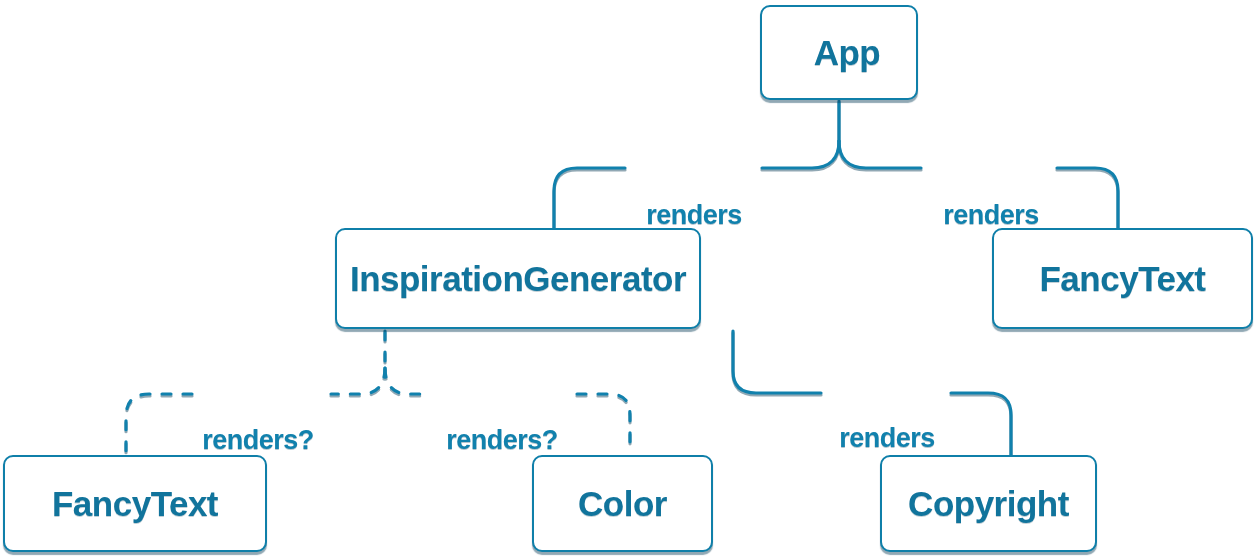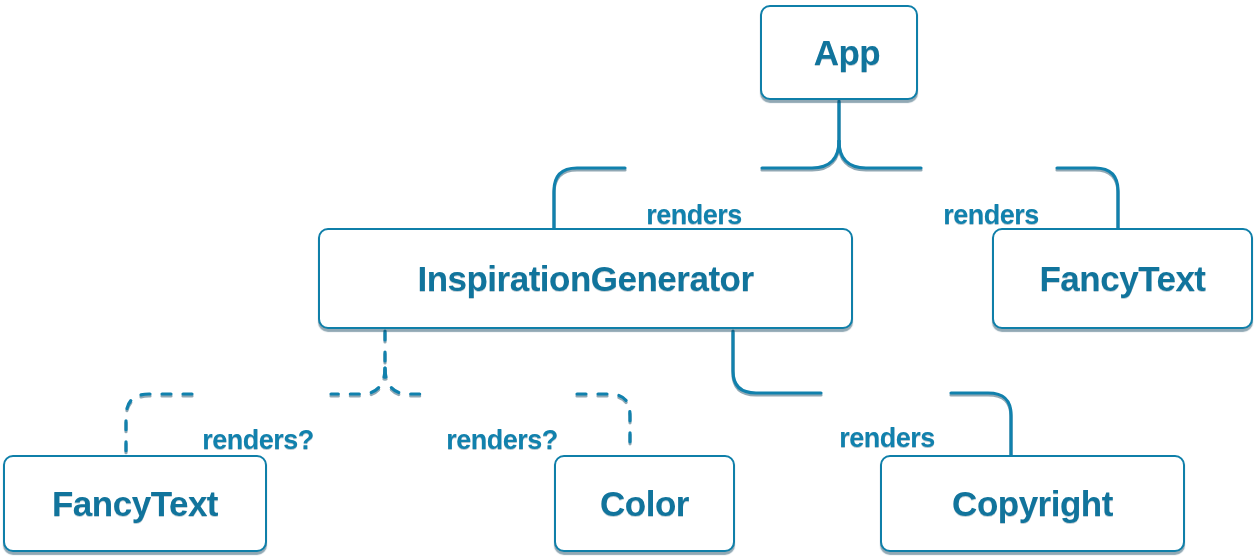--- a/index.html
+++ b/index.html
@@ -89,37 +89,37 @@
     <path class="dashed" d="M 385 368 C 385 383 378 394 362 394 H 331"></path>
     <path class="dashed" d="M 192 394 H 149 C 133 394 126 402 126 417 V 455"></path>
     <path class="dashed" d="M 385 368 C 385 383 392 394 408 394 H 429"></path>
     <path class="dashed" d="M 577 394 H 609 C 625 394 630 402 630 416 V 453"></path>
   </svg>
 
   <div class="node" style="left:760px; top:5px; width:158px; height:95px;padding-left:16px;">
     <span class="node-label">App</span>
   </div>
 
-  <div class="node" style="left:318px; top:228px; width:535px; height:101px;">
+  <div class="node" style="left:335px; top:228px; width:366px; height:101px;">
     <span class="node-label">InspirationGenerator</span>
   </div>
 
   <div class="node" style="left:992px; top:228px; width:261px; height:101px;">
     <span class="node-label">FancyText</span>
   </div>
 
   <div class="node" style="left:3px; top:455px; width:264px; height:97px;">
     <span class="node-label">FancyText</span>
   </div>
 
-  <div class="node" style="left:554px; top:455px; width:181px; height:97px;">
+  <div class="node" style="left:532px; top:455px; width:181px; height:97px;">
     <span class="node-label">Color</span>
   </div>
 
-  <div class="node" style="left:880px; top:455px; width:305px; height:97px;">
+  <div class="node" style="left:880px; top:455px; width:217px; height:97px;">
     <span class="node-label">Copyright</span>
   </div>
 
   <span class="edge-label" style="left:694px; top:169px;">renders</span>
   <span class="edge-label" style="left:991px; top:169px;">renders</span>
   <span class="edge-label" style="left:258px; top:394px;">renders?</span>
   <span class="edge-label" style="left:502px; top:394px;">renders?</span>
   <span class="edge-label" style="left:887px; top:392px;">renders</span>
 
 </div>

